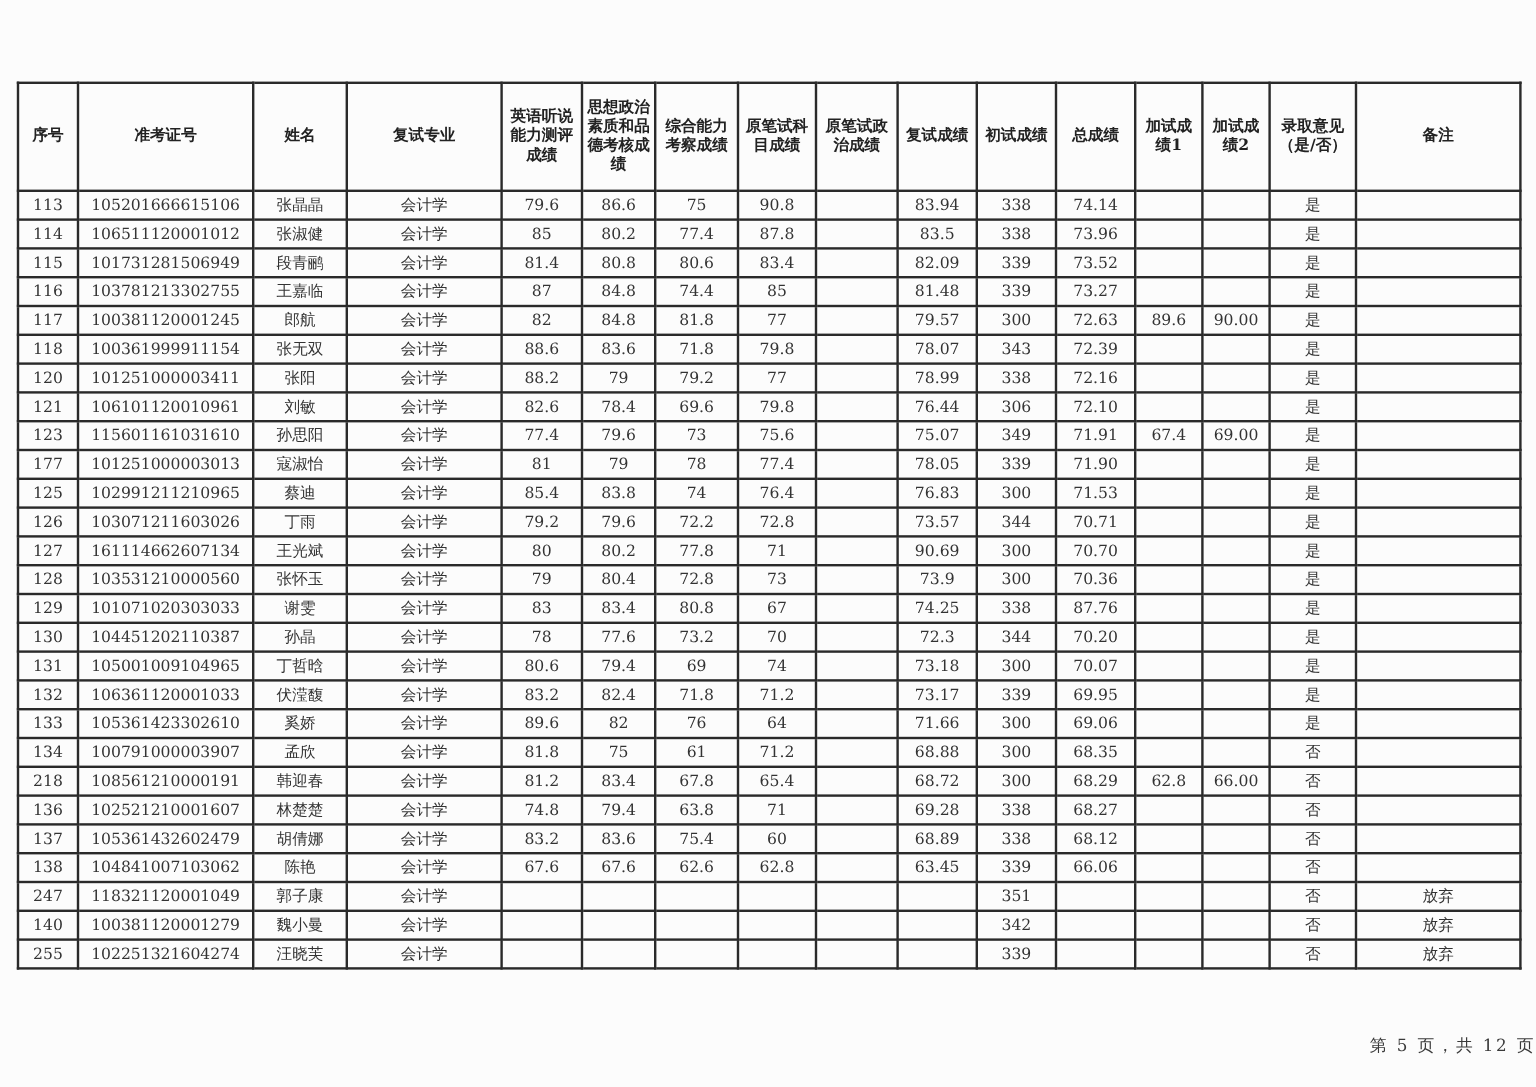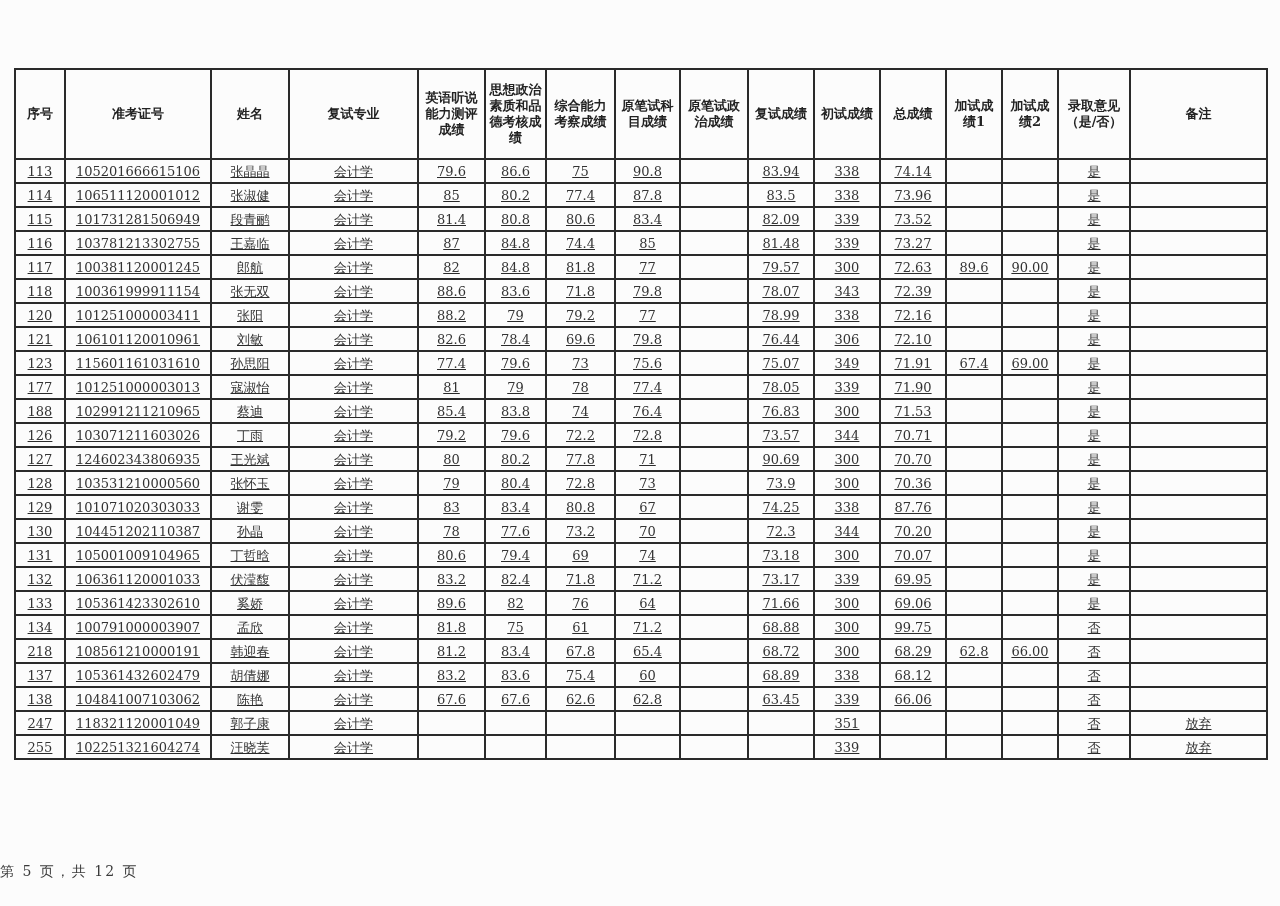--- a/index.html
+++ b/index.html
@@ -31,33 +31,33 @@
   }
   .results thead tr { height: 90px; }
   .results th {
     font-size: 13px;
     font-weight: bold;
     line-height: 1.25;
     padding: 2px 3px;
     word-break: break-all;
     color: #222;
   }
-  .results tbody tr { height: 24px; text-decoration: underline; }
+  .results tbody tr { height: 24px; }
   .results td {
     font-size: 13px;
     line-height: 1;
     padding: 1px 2px;
     white-space: nowrap;
     color: #333;
   }
   .footer {
     position: absolute;
     left: 0; right: 0;
     top: 863px;
-    text-align: left;
+    text-align: right;
     font-size: 14px;
     letter-spacing: 2px;
     color: #3a3a3a;
   }
 </style>
 </head>
 <body>
 
 <div class="page">
 
@@ -275,21 +275,21 @@
           <td></td>
           <td>78.05</td>
           <td>339</td>
           <td>71.90</td>
           <td></td>
           <td></td>
           <td>是</td>
           <td></td>
         </tr>
         <tr>
-          <td>188</td>
+          <td>125</td>
           <td>102991211210965</td>
           <td>蔡迪</td>
           <td>会计学</td>
           <td>85.4</td>
           <td>83.8</td>
           <td>74</td>
           <td>76.4</td>
           <td></td>
           <td>76.83</td>
           <td>300</td>
@@ -312,21 +312,21 @@
           <td>73.57</td>
           <td>344</td>
           <td>70.71</td>
           <td></td>
           <td></td>
           <td>是</td>
           <td></td>
         </tr>
         <tr>
           <td>127</td>
-          <td>124602343806935</td>
+          <td>161114662607134</td>
           <td>王光斌</td>
           <td>会计学</td>
           <td>80</td>
           <td>80.2</td>
           <td>77.8</td>
           <td>71</td>
           <td></td>
           <td>90.69</td>
           <td>300</td>
           <td>70.70</td>
@@ -448,21 +448,21 @@
           <td>100791000003907</td>
           <td>孟欣</td>
           <td>会计学</td>
           <td>81.8</td>
           <td>75</td>
           <td>61</td>
           <td>71.2</td>
           <td></td>
           <td>68.88</td>
           <td>300</td>
-          <td>99.75</td>
+          <td>68.35</td>
           <td></td>
           <td></td>
           <td>否</td>
           <td></td>
         </tr>
         <tr>
           <td>218</td>
           <td>108561210000191</td>
           <td>韩迎春</td>
           <td>会计学</td>
@@ -473,20 +473,38 @@
           <td></td>
           <td>68.72</td>
           <td>300</td>
           <td>68.29</td>
           <td>62.8</td>
           <td>66.00</td>
           <td>否</td>
           <td></td>
         </tr>
         <tr>
+          <td>136</td>
+          <td>102521210001607</td>
+          <td>林楚楚</td>
+          <td>会计学</td>
+          <td>74.8</td>
+          <td>79.4</td>
+          <td>63.8</td>
+          <td>71</td>
+          <td></td>
+          <td>69.28</td>
+          <td>338</td>
+          <td>68.27</td>
+          <td></td>
+          <td></td>
+          <td>否</td>
+          <td></td>
+        </tr>
+        <tr>
           <td>137</td>
           <td>105361432602479</td>
           <td>胡倩娜</td>
           <td>会计学</td>
           <td>83.2</td>
           <td>83.6</td>
           <td>75.4</td>
           <td>60</td>
           <td></td>
           <td>68.89</td>
@@ -520,20 +538,38 @@
           <td>118321120001049</td>
           <td>郭子康</td>
           <td>会计学</td>
           <td></td>
           <td></td>
           <td></td>
           <td></td>
           <td></td>
           <td></td>
           <td>351</td>
+          <td></td>
+          <td></td>
+          <td></td>
+          <td>否</td>
+          <td>放弃</td>
+        </tr>
+        <tr>
+          <td>140</td>
+          <td>100381120001279</td>
+          <td>魏小曼</td>
+          <td>会计学</td>
+          <td></td>
+          <td></td>
+          <td></td>
+          <td></td>
+          <td></td>
+          <td></td>
+          <td>342</td>
           <td></td>
           <td></td>
           <td></td>
           <td>否</td>
           <td>放弃</td>
         </tr>
         <tr>
           <td>255</td>
           <td>102251321604274</td>
           <td>汪晓芙</td>

